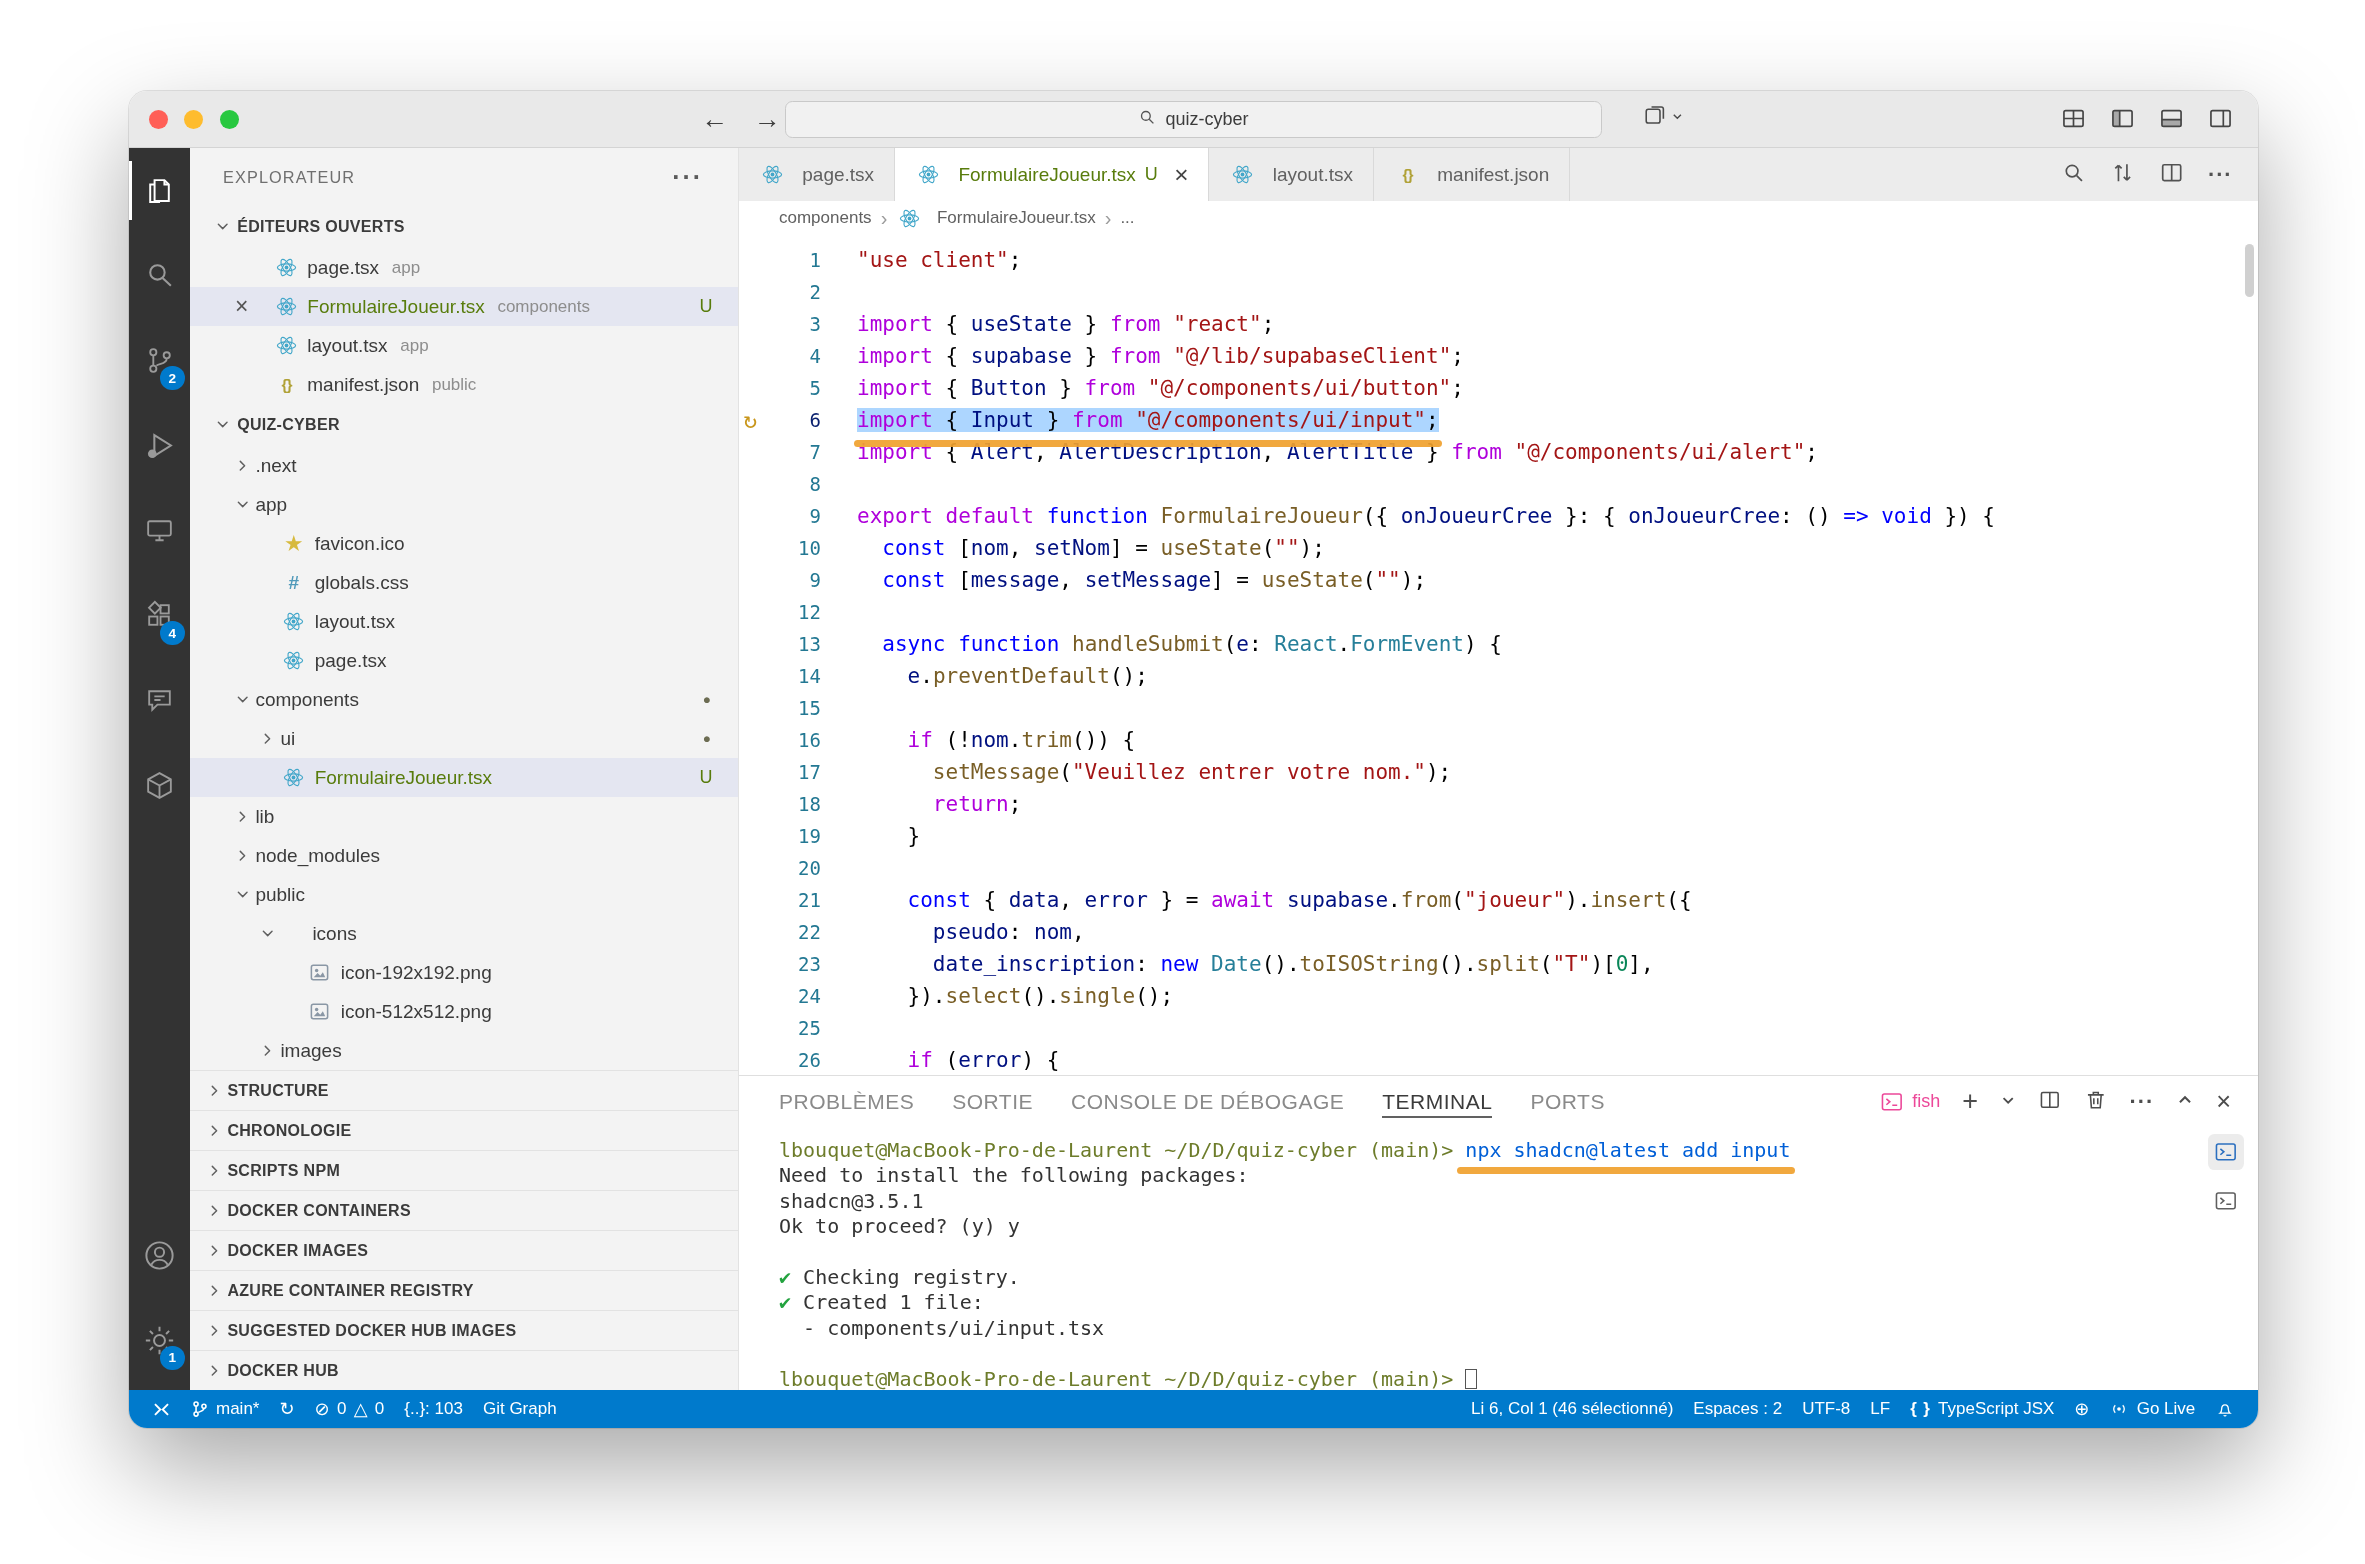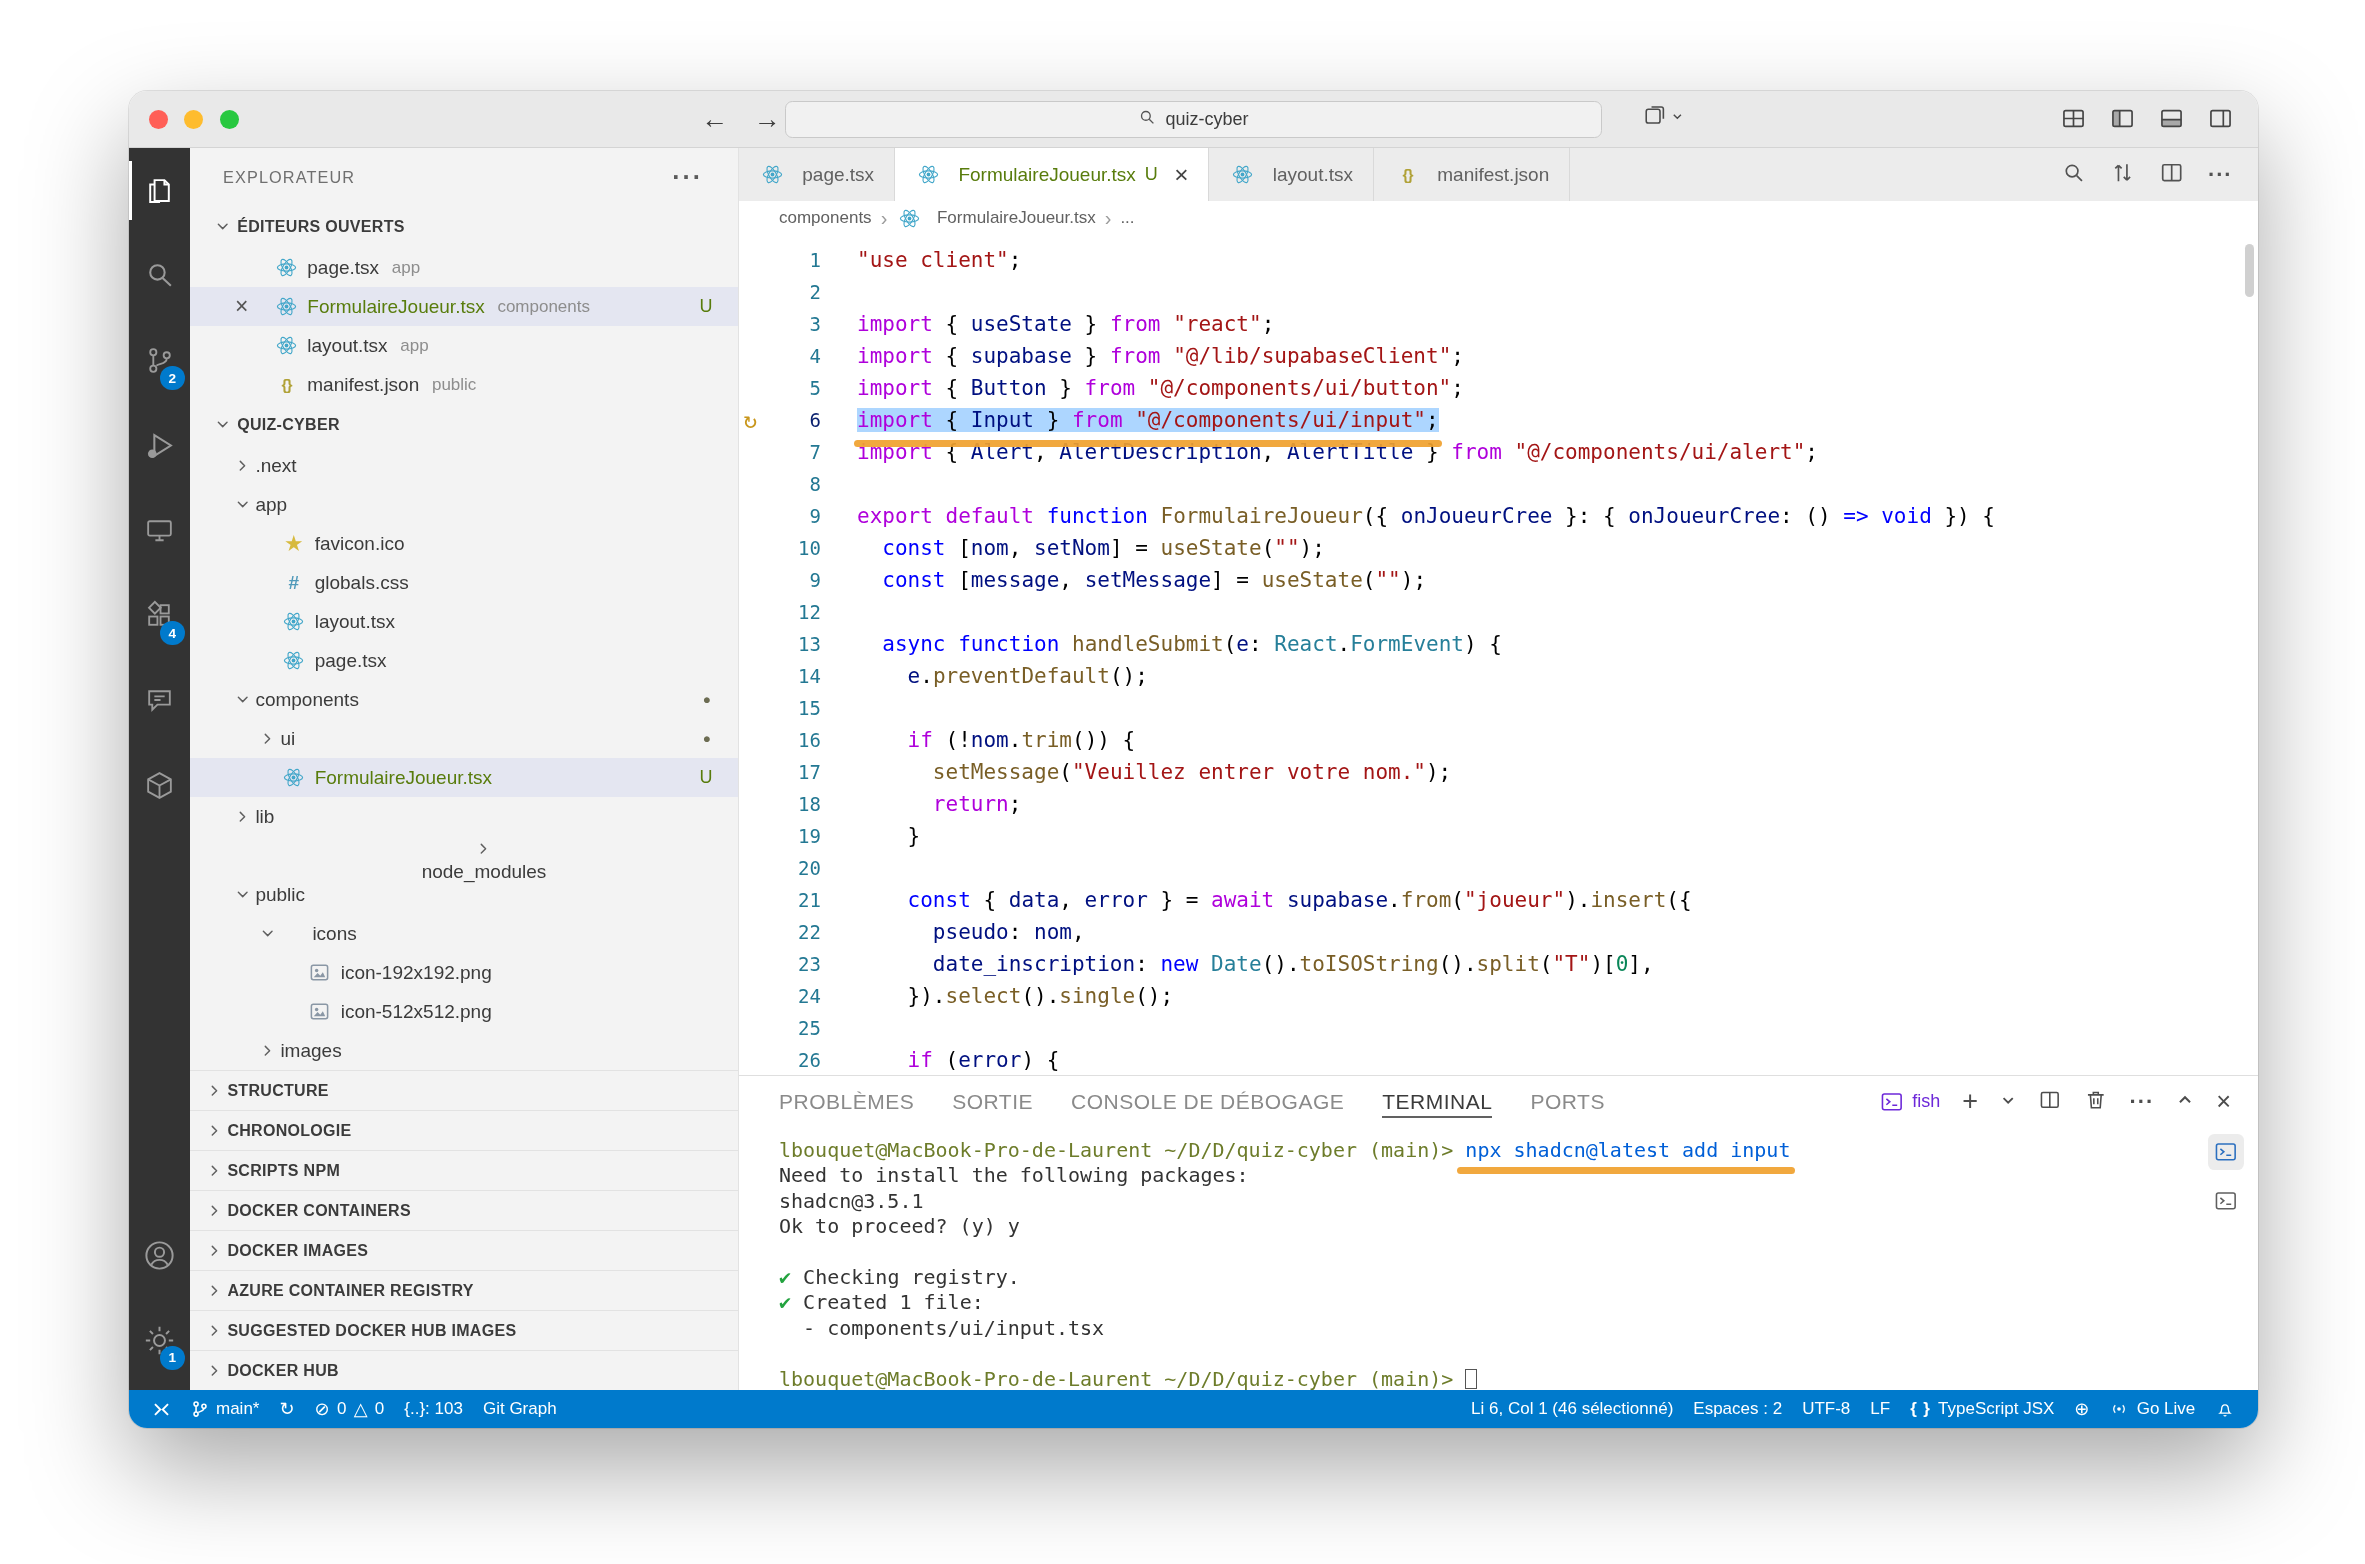--- a/index.html
+++ b/index.html
@@ -81,21 +81,21 @@
   .tk-f{color:#795e26}.tk-t{color:#267f99}.tk-n{color:#098658}.tk-p{color:#000}
   .vscroll{position:absolute;right:4.5px;top:9px;width:9px;height:53px;background:rgba(100,100,100,.30);border-radius:4.5px}
 
   
   .panel{height:315px;flex:0 0 auto;border-top:0.9px solid #dfdfdf;position:relative;background:#fff}
   .panel-tabs{height:51px;display:flex;align-items:center;padding-left:40px;gap:38px}
   .ptab{font-size:21px;color:#8a8a8a;letter-spacing:0.5px;height:100%;display:flex;align-items:center;position:relative;cursor:pointer;white-space:nowrap}
   .ptab.active{color:#3b3b3b}
   .ptab.active::after{content:'';position:absolute;left:0;right:0;bottom:9px;height:1.8px;background:#616161}
   .panel-actions{margin-left:auto;display:flex;align-items:center;gap:22px;padding-right:27px;color:#4d4d4d}
-  .fish{display:flex;align-items:center;gap:8.2px;font-size:18px;color:#6d28d9}
+  .fish{display:flex;align-items:center;gap:8.2px;font-size:18px;color:#ec4899}
   .p-plus{font-size:27px;color:#4d4d4d;line-height:1}
   .p-x{font-size:25.4px;color:#4d4d4d}
   .terminal-body{padding:11px 0 0 40px;font-family:"DejaVu Sans Mono",monospace;font-size:20px;color:#333}
   .tl-row{height:25.4px;line-height:25.4px;white-space:pre}
   .t-prompt{color:#6d7c2a}
   .t-cmd{color:#005fd7}
   .t-ok{color:#23a33f}
   .t-plain{color:#333}
   .t-cursor{display:inline-block;width:11.8px;height:20px;border:1.8px solid #555;vertical-align:-3.6px}
   .term-list{position:absolute;top:58px;right:14.5px;display:flex;flex-direction:column;gap:12.7px}
@@ -416,21 +416,21 @@
             <span class="ubadge">U</span>
           </div>
           <div class="tree-row" style="padding-left: 40px;">
             <span class="chev">
               <svg width="15.4" height="15.4" viewBox="0 0 16 16">
                 <path d="M5.5 3.5L10 8l-4.5 4.5" fill="none" stroke="currentColor" stroke-width="1.5" stroke-linecap="round" stroke-linejoin="round"></path>
               </svg>
             </span>
             <span class="flabel">lib</span>
           </div>
-          <div class="tree-row" style="padding-left: 40px; flex-direction: column;">
+          <div class="tree-row" style="padding-left: 40px;">
             <span class="chev">
               <svg width="15.4" height="15.4" viewBox="0 0 16 16">
                 <path d="M5.5 3.5L10 8l-4.5 4.5" fill="none" stroke="currentColor" stroke-width="1.5" stroke-linecap="round" stroke-linejoin="round"></path>
               </svg>
             </span>
             <span class="flabel">node_modules</span>
           </div>
           <div class="tree-row" style="padding-left: 40px;">
             <span class="chev exp">
               <svg width="15.4" height="15.4" viewBox="0 0 16 16">

